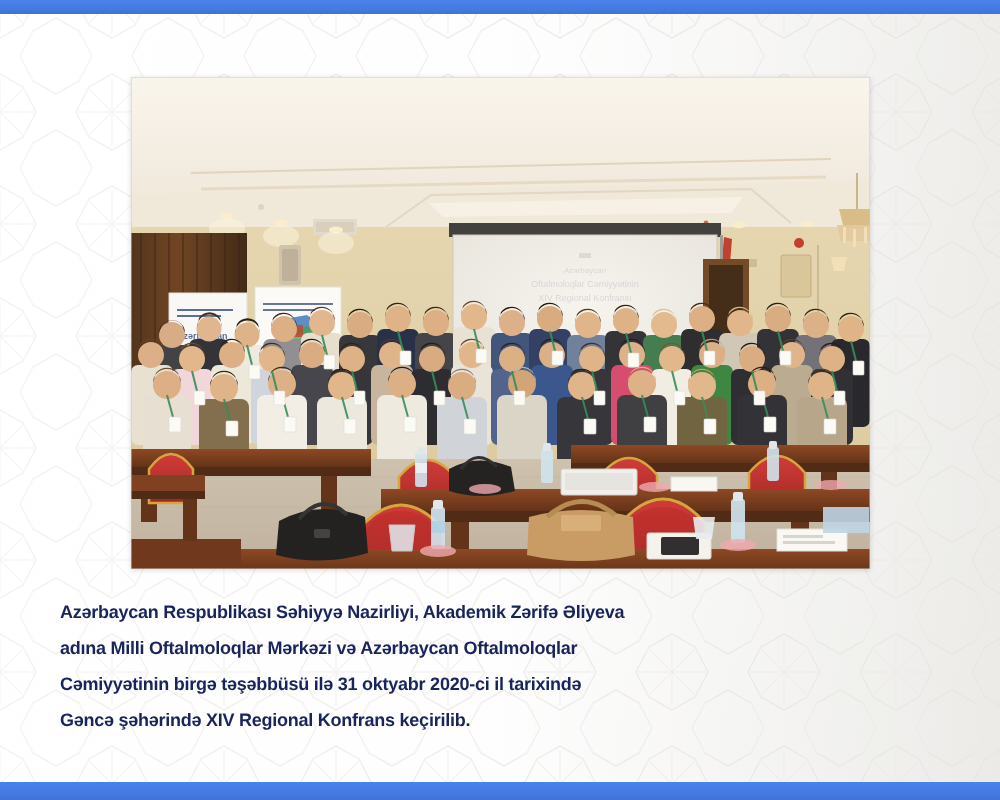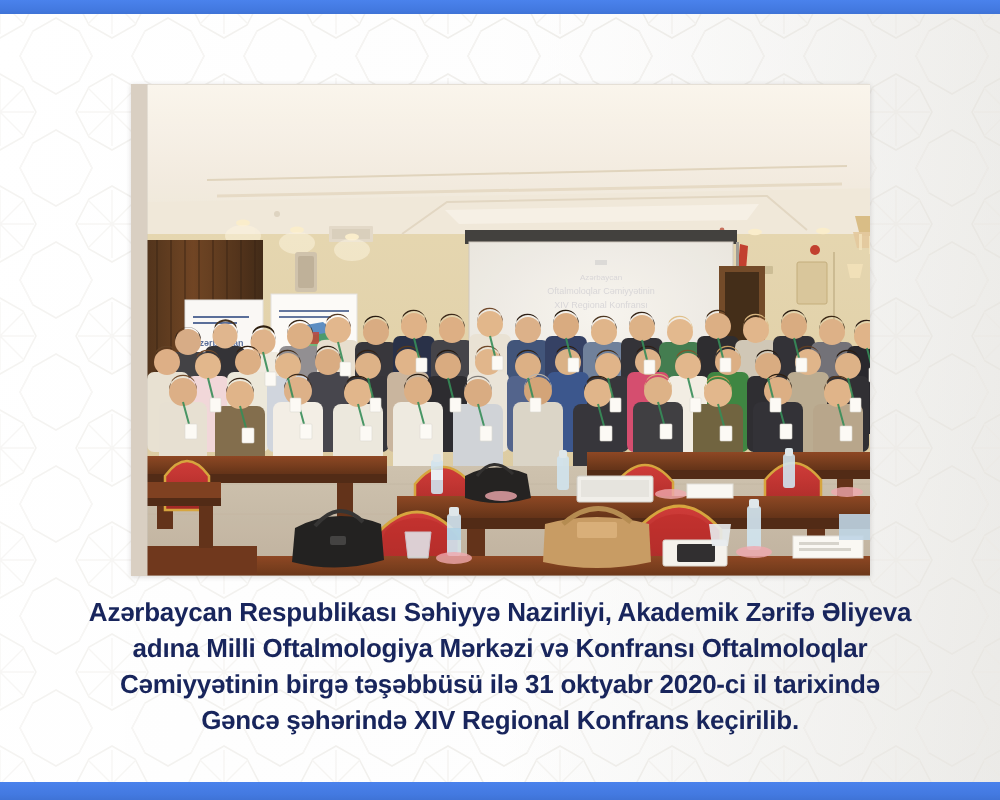--- a/index.html
+++ b/index.html
@@ -40,42 +40,40 @@
     background: linear-gradient(180deg, #4a82ec 0%, #4379e0 70%, #3f73d6 100%);
     z-index: 40;
   }
   .accent-bar.top { top: 0; }
   .accent-bar.bottom { bottom: 0; height: 18px; }
 
   
   #photo-frame {
     position: absolute;
     left: 131px;
-    top: 84px;
+    top: 77px;
     width: 739px;
     height: 492px;
     overflow: hidden;
     background: #d9cfc2;
     box-shadow: 0 1px 5px rgba(60,50,40,0.18);
     z-index: 20;
-    padding-left: 16px;
   }
   #photo-frame svg { display: block; width: 739px; height: 492px; }
 
   
   #caption {
     position: absolute;
     left: 60px;
     top: 594px;
     width: 880px;
-    text-align: center;
     color: #18255c;
     font-family: "Liberation Sans", sans-serif;
     font-weight: bold;
-    font-size: 26px;
+    font-size: 18px;
     line-height: 36px;
     letter-spacing: -0.25px;
     z-index: 30;
     text-rendering: geometricPrecision;
   }
   #caption .cap-line { display: block; white-space: nowrap; }
 </style>
 </head>
 <body>
 
@@ -686,20 +684,20 @@
       <rect x="0" y="414" width="74" height="8" fill="#4a2310"></rect>
       <rect x="52" y="422" width="14" height="42" fill="#5c2c15"></rect>
 
       <rect width="739" height="492" fill="#f0c98a" opacity="0.05"></rect>
       <rect width="739" height="492" fill="none" stroke="#cfc9bf" stroke-width="1"></rect>
     </svg>
   </div>
 
   <div id="caption">
     <span class="cap-line">Azərbaycan Respublikası Səhiyyə Nazirliyi, Akademik Zərifə Əliyeva</span>
-    <span class="cap-line">adına Milli Oftalmologiya Mərkəzi və Konfransı Oftalmoloqlar</span>
+    <span class="cap-line">adına Milli Oftalmoloqlar Mərkəzi və Azərbaycan Oftalmoloqlar</span>
     <span class="cap-line">Cəmiyyətinin birgə təşəbbüsü ilə 31 oktyabr 2020-ci il tarixində</span>
     <span class="cap-line">Gəncə şəhərində XIV Regional Konfrans keçirilib.</span>
   </div>
 
   <div class="accent-bar bottom"></div>
 
 </div>
 
 </body></html>

